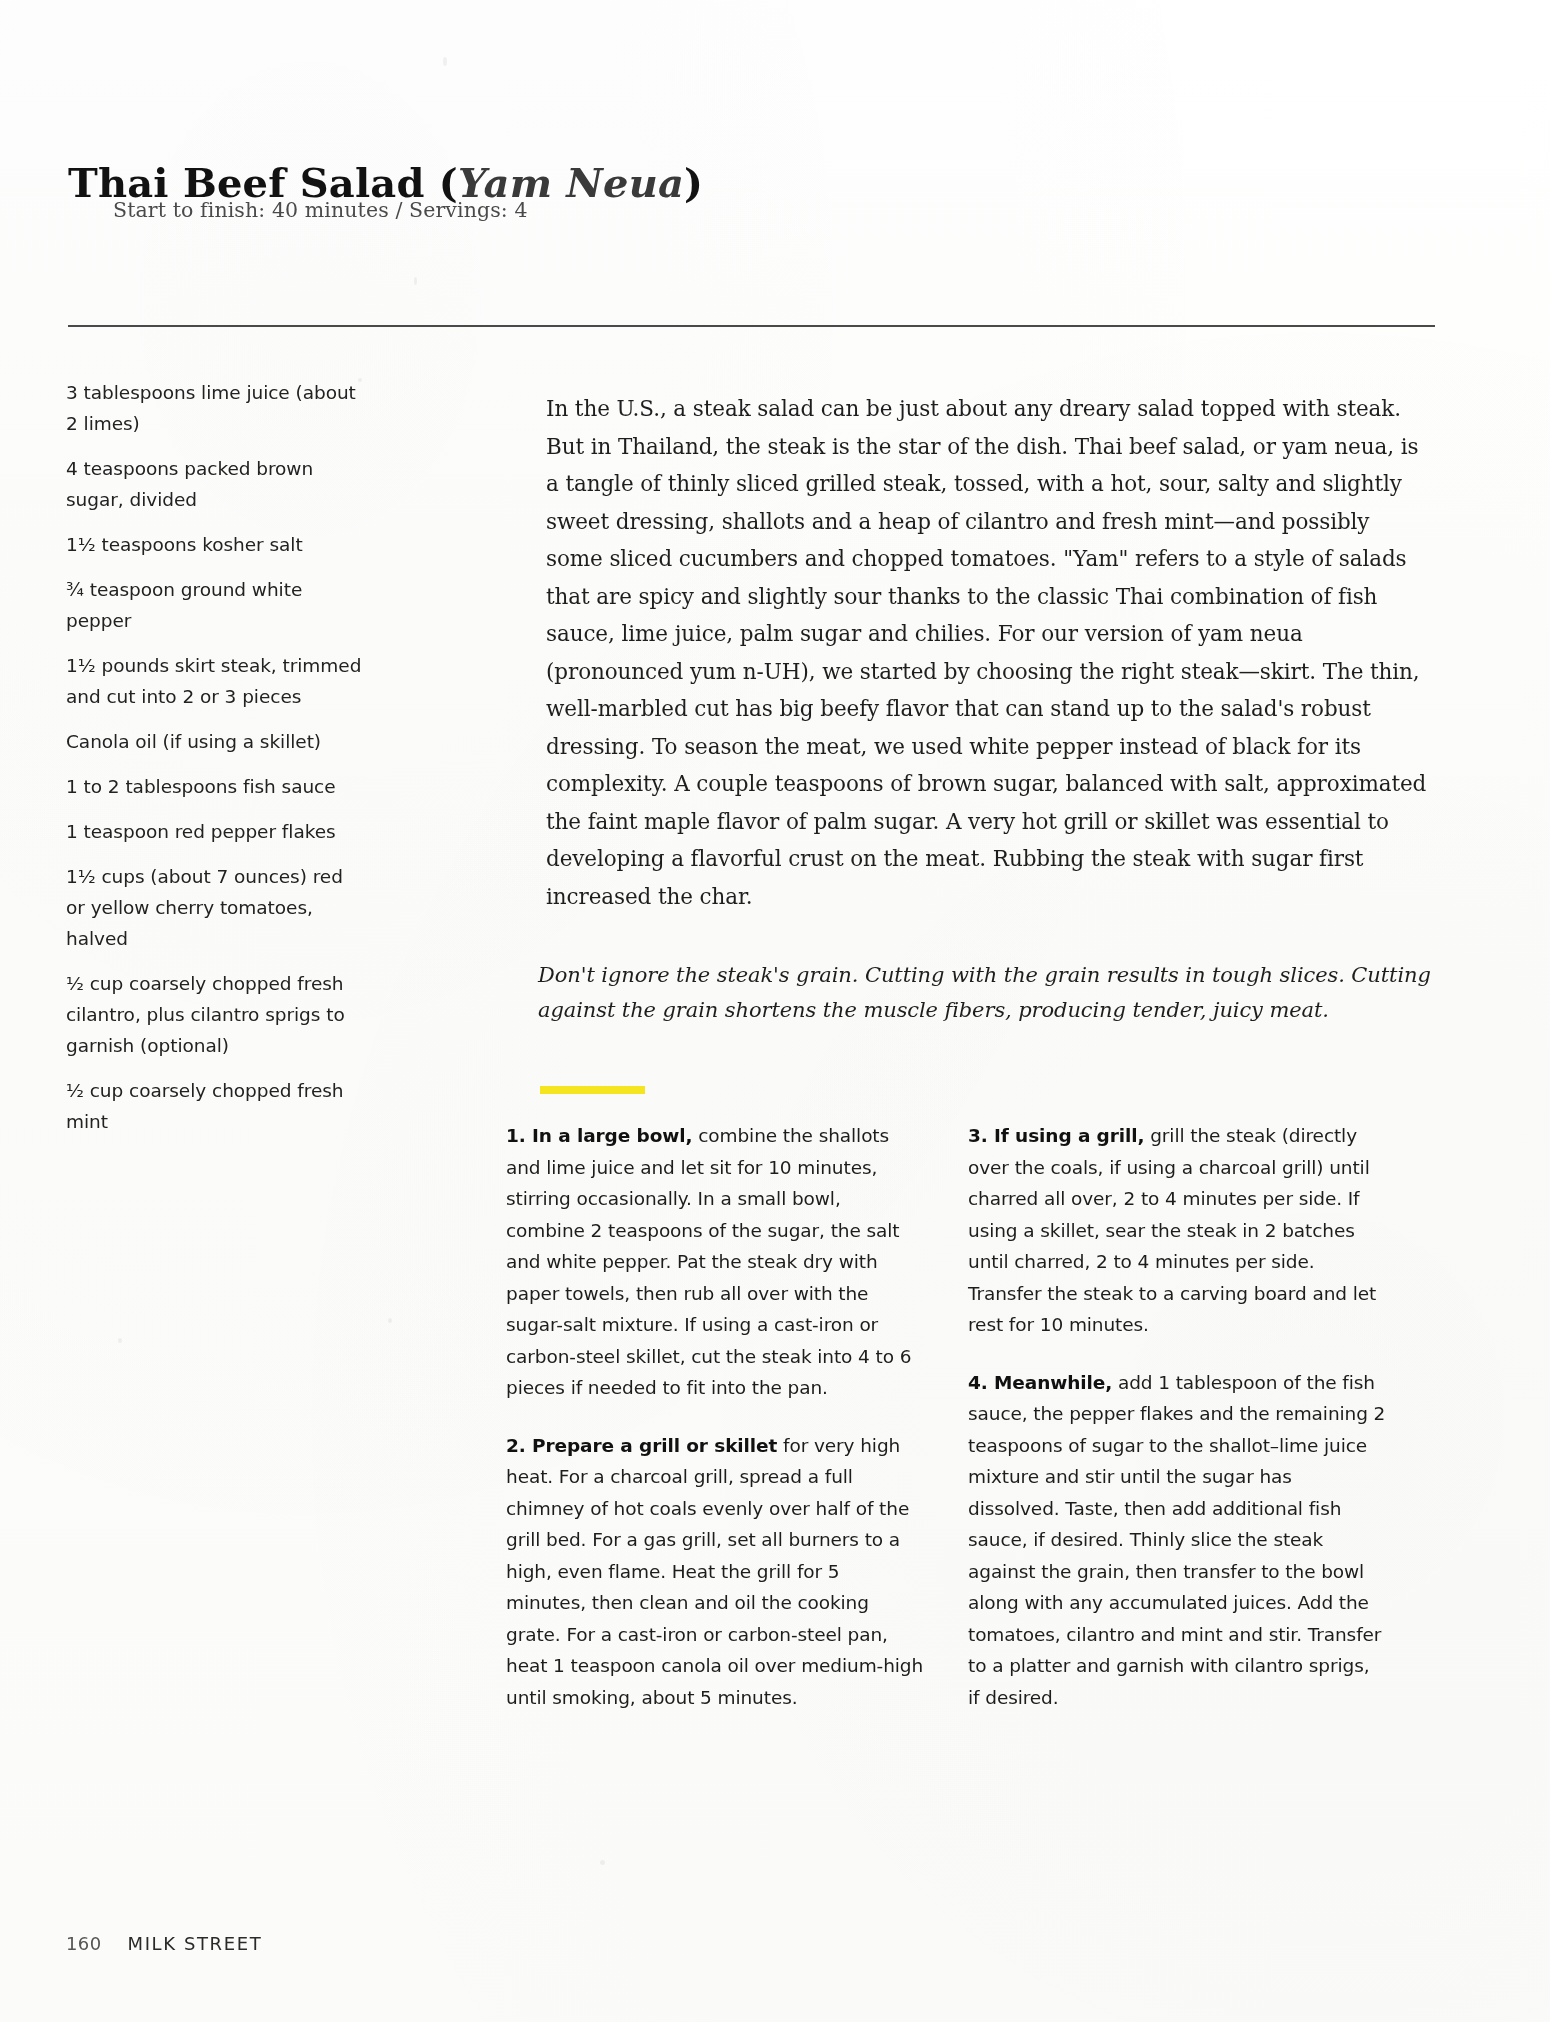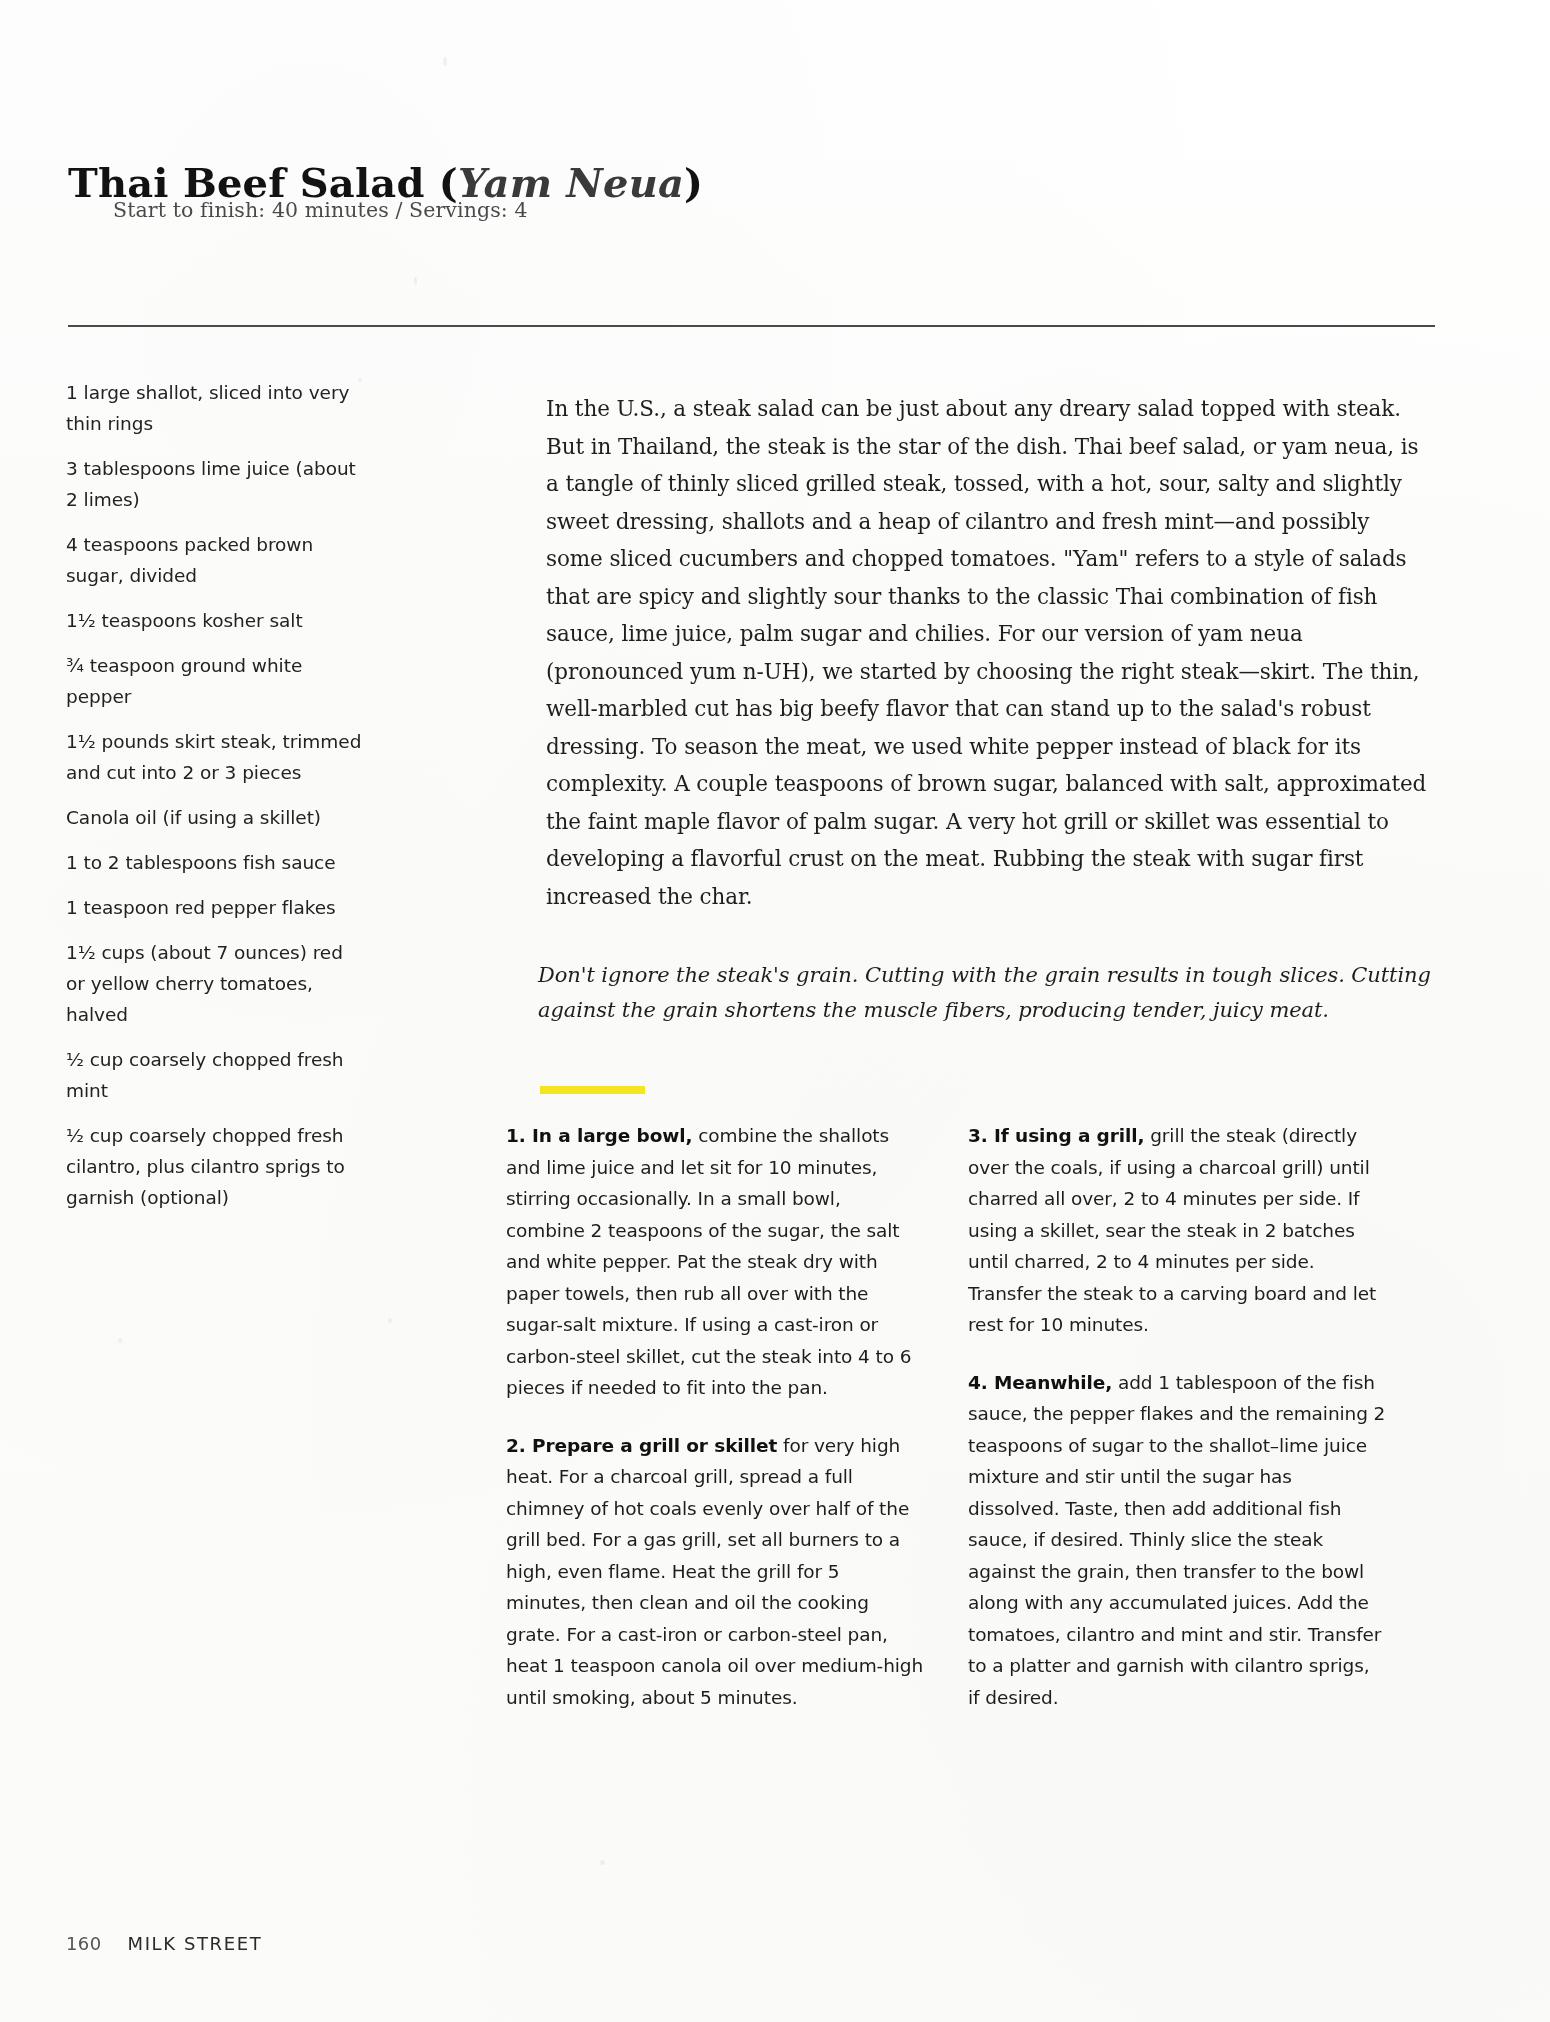--- a/index.html
+++ b/index.html
@@ -193,32 +193,31 @@
 
   <div class="content">
 
     <h1 class="title"><span class="roman">Thai Beef Salad (</span><span class="ital">Yam Neua</span><span class="roman">)</span></h1>
 
     <div class="subtitle">Start to finish: 40 minutes / Servings: 4</div>
 
     <div class="rule"></div>
 
     <div class="ingredients">
-      <div class="ingredient">1 large shallot, sliced into very thin rings</div>
       <div class="ingredient">3 tablespoons lime juice (about 2 limes)</div>
       <div class="ingredient">4 teaspoons packed brown sugar, divided</div>
       <div class="ingredient">1½ teaspoons kosher salt</div>
       <div class="ingredient">¾ teaspoon ground white pepper</div>
       <div class="ingredient">1½ pounds skirt steak, trimmed and cut into 2 or 3 pieces</div>
       <div class="ingredient">Canola oil (if using a skillet)</div>
       <div class="ingredient">1 to 2 tablespoons fish sauce</div>
       <div class="ingredient">1 teaspoon red pepper flakes</div>
       <div class="ingredient">1½ cups (about 7 ounces) red or yellow cherry tomatoes, halved</div>
+      <div class="ingredient">½ cup coarsely chopped fresh cilantro, plus cilantro sprigs to garnish (optional)</div>
       <div class="ingredient">½ cup coarsely chopped fresh mint</div>
-      <div class="ingredient">½ cup coarsely chopped fresh cilantro, plus cilantro sprigs to garnish (optional)</div>
     </div>
 
     <div class="intro">
       <p>In the U.S., a steak salad can be just about any dreary salad topped with steak. But in Thailand, the steak is the star of the dish. Thai beef salad, or yam neua, is a tangle of thinly sliced grilled steak, tossed, with a hot, sour, salty and slightly sweet dressing, shallots and a heap of cilantro and fresh mint—and possibly some sliced cucumbers and chopped tomatoes. "Yam" refers to a style of salads that are spicy and slightly sour thanks to the classic Thai combination of fish sauce, lime juice, palm sugar and chilies. For our version of yam neua (pronounced yum n-UH), we started by choosing the right steak—skirt. The thin, well-marbled cut has big beefy flavor that can stand up to the salad's robust dressing. To season the meat, we used white pepper instead of black for its complexity. A couple teaspoons of brown sugar, balanced with salt, approximated the faint maple flavor of palm sugar. A very hot grill or skillet was essential to developing a flavorful crust on the meat. Rubbing the steak with sugar first increased the char.</p>
     </div>
 
     <div class="tip">Don't ignore the steak's grain. Cutting with the grain results in tough slices. Cutting against the grain shortens the muscle fibers, producing tender, juicy meat.</div>
 
     <div class="yellow-bar"></div>
 

